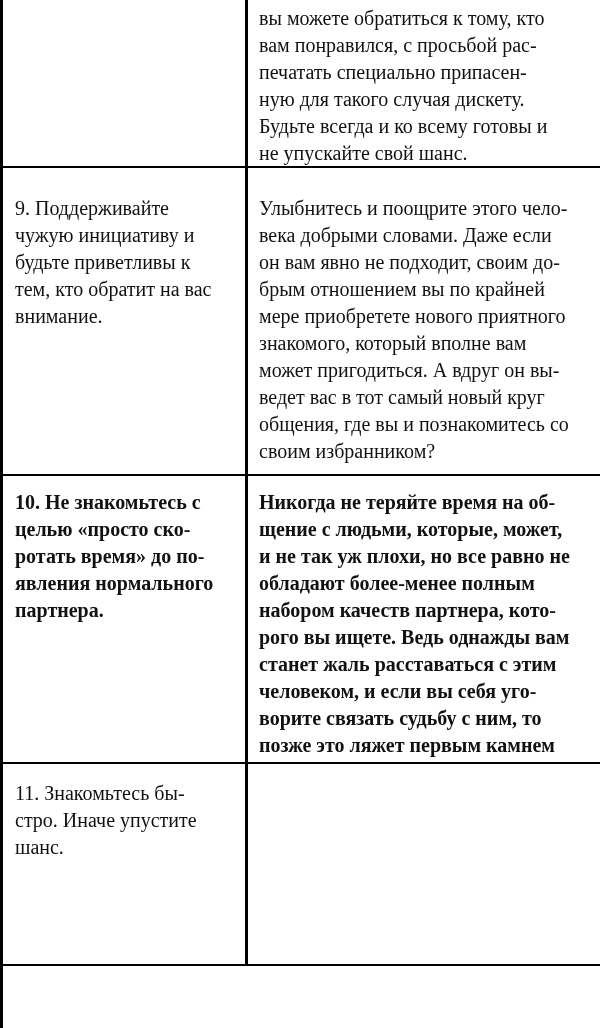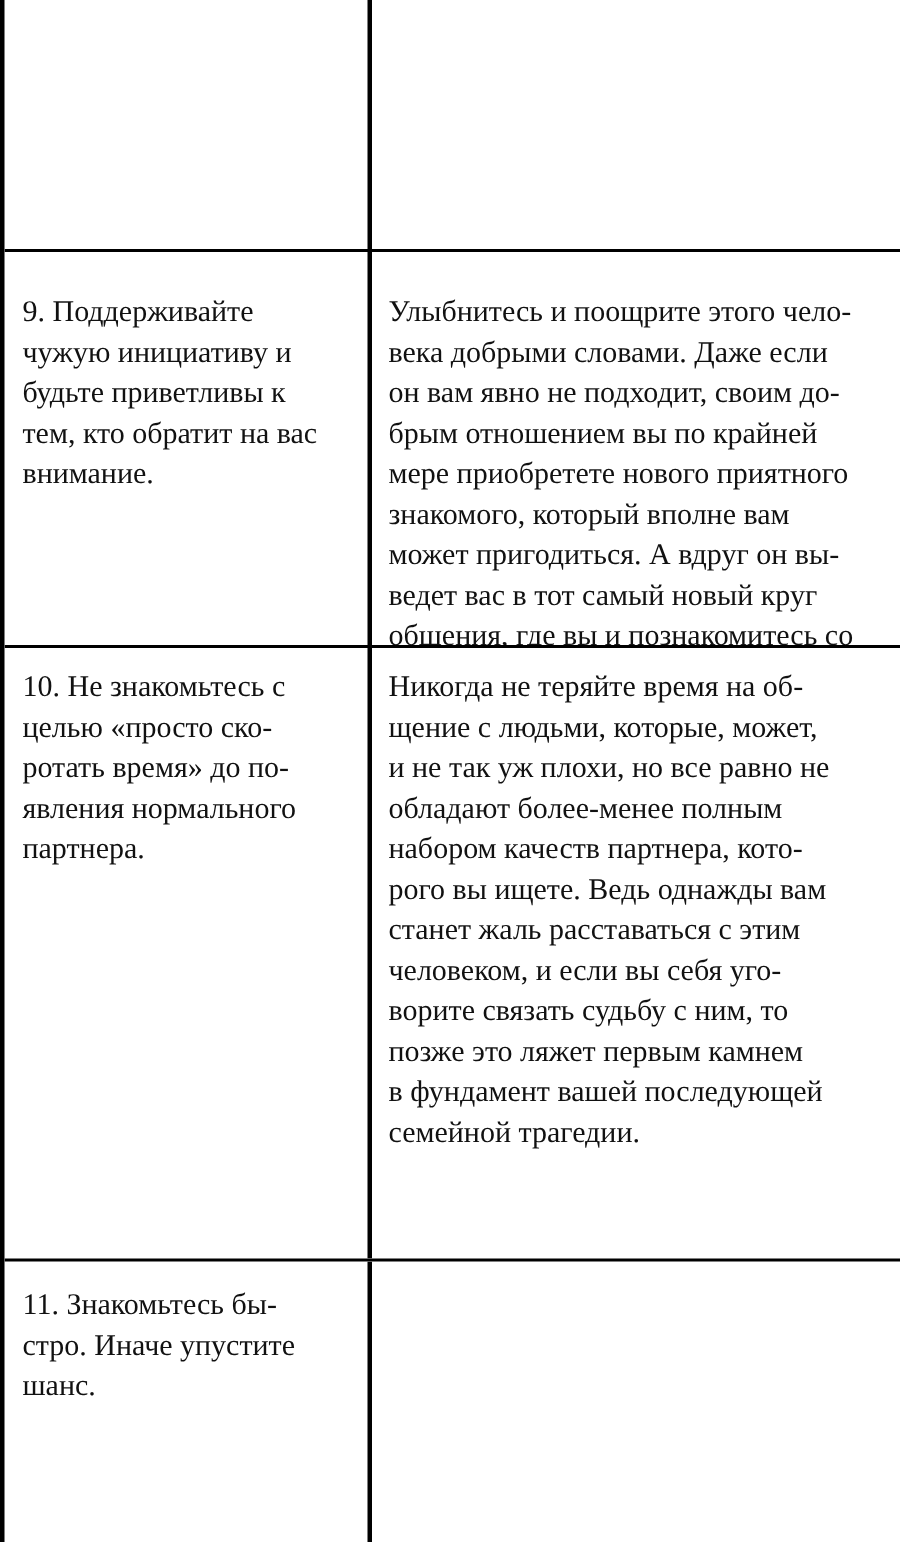--- a/index.html
+++ b/index.html
@@ -38,34 +38,40 @@
     padding-left: 12px;
     padding-right: 4px;
   }
   .cell.explanation {
     flex: 1 1 auto;
     padding-left: 11px;
     padding-right: 2px;
   }
   .row0 { height: 168px; }
   .row0 .cell { padding-top: 5px; }
-  .row1 { height: 264px; justify-content: center; }
+  .row1 { height: 308px; justify-content: center; }
   .row1 .cell { padding-top: 27px; }
-  .row2 { height: 409px; }
+  .row2 { height: 288px; font-weight: bold; }
   .row2 .cell { padding-top: 13px; }
-  .row3 { height: 256px; }
+  .row3 { height: 202px; }
   .row3 .cell { padding-top: 16px; }
 </style>
 </head>
 <body>
 
 <div class="page">
 
   <div class="row row0">
     <div class="cell tip"></div>
+    <div class="cell explanation">вы можете обратиться к тому, кто
+вам понравился, с просьбой рас-
+печатать специально припасен-
+ную для такого случая дискету.
+Будьте всегда и ко всему готовы и
+не упускайте свой шанс.</div>
   </div>
 
   <div class="row row1">
     <div class="cell tip">9. Поддерживайте
 чужую инициативу и
 будьте приветливы к
 тем, кто обратит на вас
 внимание.</div>
     <div class="cell explanation">Улыбнитесь и поощрите этого чело-
 века добрыми словами. Даже если

